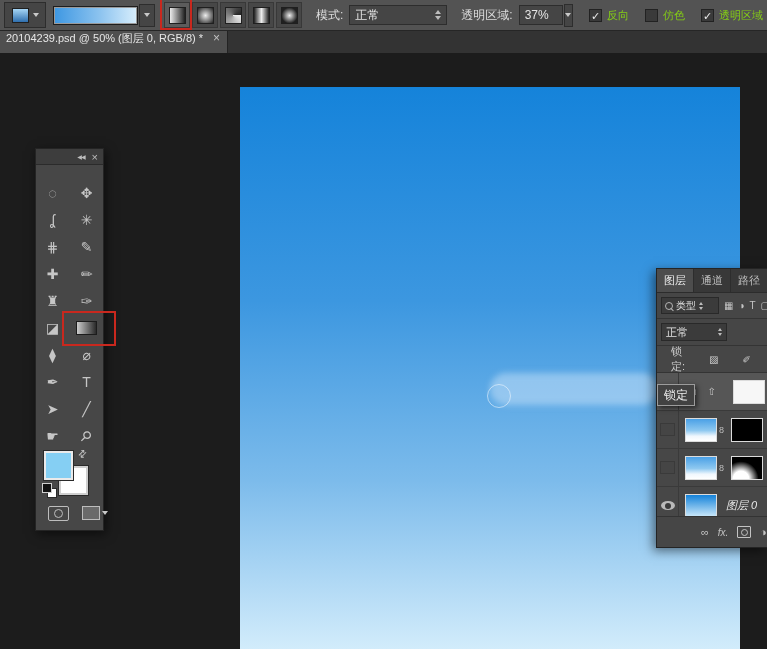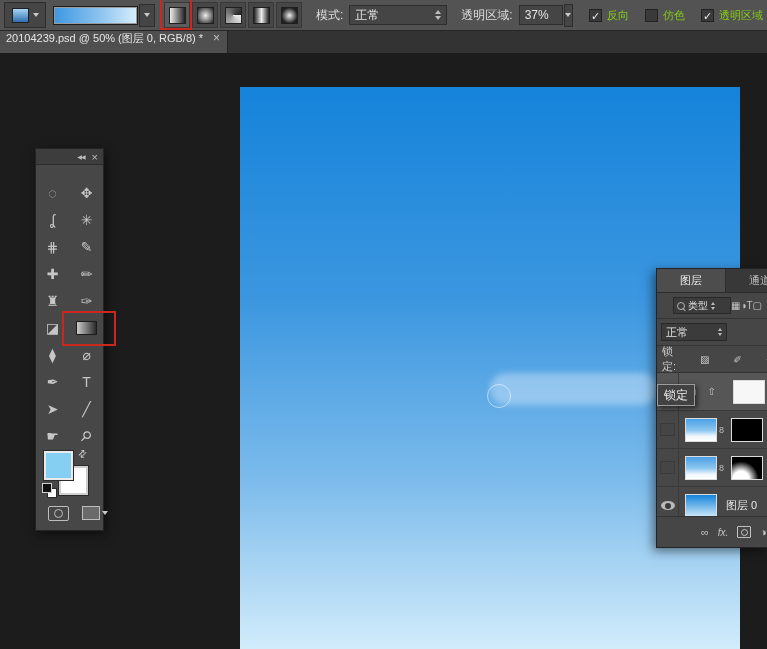--- a/index.html
+++ b/index.html
@@ -78,54 +78,54 @@
   .mini-fg{position:absolute;left:0;top:0;width:8px;height:8px;background:#111;border:1px solid #cfcfcf;}
   .qmask-icon{position:absolute;left:12px;top:357px;width:19px;height:13px;border:1px solid #bdbdbd;border-radius:2px;}
   .qmask-icon::after{content:"";position:absolute;left:5px;top:2px;width:7px;height:7px;border:1px solid #bdbdbd;border-radius:50%;}
   .screen-icon{position:absolute;left:46px;top:357px;width:16px;height:12px;border:1px solid #bdbdbd;background:#6a6a6a;}
   .screen-arrow{position:absolute;left:66px;top:362px;}
   
   .layers-panel{position:absolute;left:656px;top:268px;width:111px;height:280px;background:#464646;
     border:1px solid #242424;border-right:none;box-shadow:-3px 3px 10px rgba(0,0,0,.5);
     z-index:5;box-sizing:border-box;overflow:hidden;}
   .lp-tabs{height:23px;background:#383838;display:flex;border-bottom:1px solid #2c2c2c;}
-  .lp-tab{padding:0 23px;font-size:11px;color:#bdbdbd;display:flex;align-items:center;border-right:1px solid #2d2d2d;white-space:nowrap;}
+  .lp-tab{padding:0 7px;font-size:11px;color:#bdbdbd;display:flex;align-items:center;border-right:1px solid #2d2d2d;white-space:nowrap;}
   .lp-tab.active{background:#4d4d4d;color:#ececec;}
-  .lp-filter{height:25px;display:flex;align-items:center;padding:0 16px;border-bottom:1px solid #343434;}
+  .lp-filter{height:25px;display:flex;align-items:center;gap:5px;padding:0 4px;border-bottom:1px solid #343434;}
   .filter-dd{width:58px;height:17px;background:#3b3b3b;border:1px solid #292929;display:flex;align-items:center;
     gap:3px;padding:0 3px;font-size:10px;color:#dedede;box-sizing:border-box;flex:none;}
   .mini-mag{width:6px;height:6px;border:1px solid #b5b5b5;border-radius:50%;position:relative;flex:none;}
   .mini-mag::after{content:"";position:absolute;width:4px;height:1px;background:#b5b5b5;transform:rotate(45deg);left:4px;top:6px;}
   .updown.sm .up{border-left-width:2px;border-right-width:2px;border-bottom-width:3px;}
   .updown.sm .down{border-left-width:2px;border-right-width:2px;border-top-width:3px;}
   .filter-ic{font-size:10px;color:#c5c5c5;flex:none;}
   .lp-blend{height:26px;display:flex;align-items:center;gap:6px;padding:0 4px;border-bottom:1px solid #343434;}
   .blend-dd{width:66px;height:18px;background:#3b3b3b;border:1px solid #292929;display:flex;align-items:center;
     justify-content:space-between;padding:0 4px;font-size:11px;color:#e2e2e2;box-sizing:border-box;}
-  .lp-lock{height:26px;display:flex;align-items:center;gap:24px;padding:0 5px;border-bottom:1px solid #343434;
+  .lp-lock{height:26px;display:flex;align-items:center;gap:24px;padding:0 14px;border-bottom:1px solid #343434;
     font-size:11px;color:#cfcfcf;}
   .lock-ic{font-size:10px;color:#c9c9c9;}
   .lock-shape{width:8px;height:6px;background:#c9c9c9;position:relative;margin-top:4px;}
   .lock-shape::before{content:"";position:absolute;top:-4px;left:1px;width:4px;height:3px;
     border:1px solid #c9c9c9;border-bottom:none;border-radius:3px 3px 0 0;}
   .layer-row{height:37px;display:flex;align-items:center;border-bottom:1px solid #3a3a3a;background:#474747;}
   .layer-row.selected{background:#565656;}
   .eye-cell{width:22px;height:100%;border-right:1px solid #3a3a3a;display:flex;align-items:center;
     justify-content:center;flex:none;box-sizing:border-box;}
   .eye{width:14px;height:9px;background:#b9b9b9;border-radius:50%;position:relative;}
   .eye::after{content:"";position:absolute;left:4px;top:1.5px;width:6px;height:6px;border-radius:50%;background:#3a3a3a;}
   .eye-empty{width:13px;height:11px;border:1px solid #3a3a3a;background:#454545;}
   .thumb{width:32px;height:24px;margin-left:6px;border:1px solid #dcdcdc;flex:none;box-sizing:border-box;}
   .sky-thumb{background:linear-gradient(180deg,#4aa0e6 0%,#8ec8f0 52%,#f0f7fd 78%,#ffffff 100%);}
   .grad-thumb{background:linear-gradient(180deg,#1583da,#cfeafa);}
   .mask-thumb{width:32px;height:24px;margin-left:7px;border:1px solid #dcdcdc;background:#000;flex:none;box-sizing:border-box;}
   .mask-thumb.blob{background:radial-gradient(circle at 30% 100%,#ffffff 0 26%,#000000 58%);}
   .mask-thumb.white{background:#f7f7f7;margin-left:auto;margin-right:2px;}
   .chain{font-size:9px;color:#bdbdbd;margin-left:2px;flex:none;}
-  .layer-label{font-size:11px;color:#e8e8e8;margin-left:9px;white-space:nowrap;}
+  .layer-label{font-size:11px;color:#e8e8e8;margin-left:9px;white-space:nowrap;font-style:italic;}
   .row-ic{font-size:10px;color:#c3c3c3;margin-left:10px;}
   .lp-bottom{position:absolute;left:0;right:0;bottom:0;height:30px;background:#464646;border-top:1px solid #333;
     display:flex;align-items:center;gap:9px;padding-left:44px;color:#c3c3c3;}
   .fx-label{font-size:10px;font-style:italic;}
   .mask-ic{width:13px;height:10px;border:1px solid #c3c3c3;border-radius:1px;position:relative;}
   .mask-ic::after{content:"";position:absolute;left:3px;top:1.5px;width:5px;height:5px;border:1px solid #c3c3c3;border-radius:50%;}
   .bottom-glyph{font-size:11px;}
   
   .tooltip{position:absolute;left:657px;top:384px;width:38px;height:22px;background:#424242;border:1px solid #9c9c9c;
     box-shadow:2px 2px 5px rgba(0,0,0,.6);color:#ececec;font-size:12px;display:flex;align-items:center;

